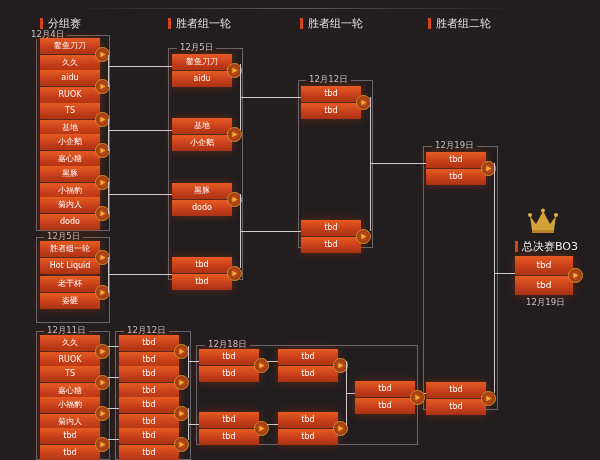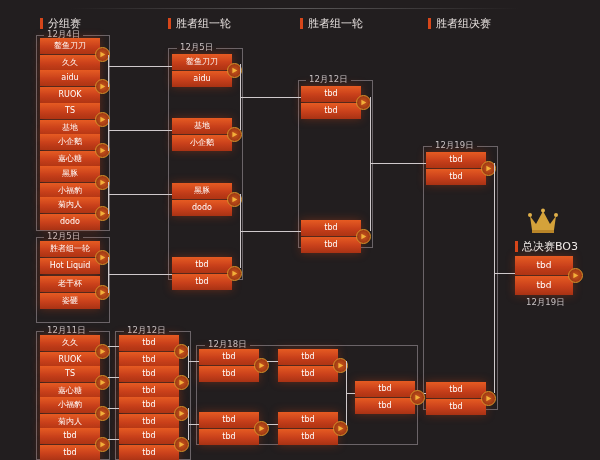--- a/index.html
+++ b/index.html
@@ -40,25 +40,25 @@
 <div class="col-head" style="left:168px">
     <span class="bar"></span>
     <span>胜者组一轮</span>
   </div>
 <div class="col-head" style="left:300px">
     <span class="bar"></span>
     <span>胜者组一轮</span>
   </div>
 <div class="col-head" style="left:428px">
     <span class="bar"></span>
-    <span>胜者组决赛</span>
+    <span>胜者组二轮</span>
   </div>
 
 <div class="frame" style="left:36px;top:35px;width:74px;height:196px"></div>
-<div class="date" style="left:44px;top:30px">12月4日</div>
+<div class="date" style="left:28px;top:30px">12月4日</div>
 <div class="frame" style="left:36px;top:237px;width:74px;height:86px"></div>
 <div class="date" style="left:44px;top:232px">12月5日</div>
 <div class="frame" style="left:168px;top:48px;width:75px;height:232px"></div>
 <div class="date" style="left:177px;top:43px">12月5日</div>
 <div class="frame" style="left:298px;top:80px;width:75px;height:168px"></div>
 <div class="date" style="left:306px;top:75px">12月12日</div>
 <div class="frame" style="left:423px;top:146px;width:75px;height:264px"></div>
 <div class="date" style="left:432px;top:141px">12月19日</div>
 <div class="frame" style="left:36px;top:331px;width:74px;height:129px"></div>
 <div class="date" style="left:44px;top:326px">12月11日</div>

